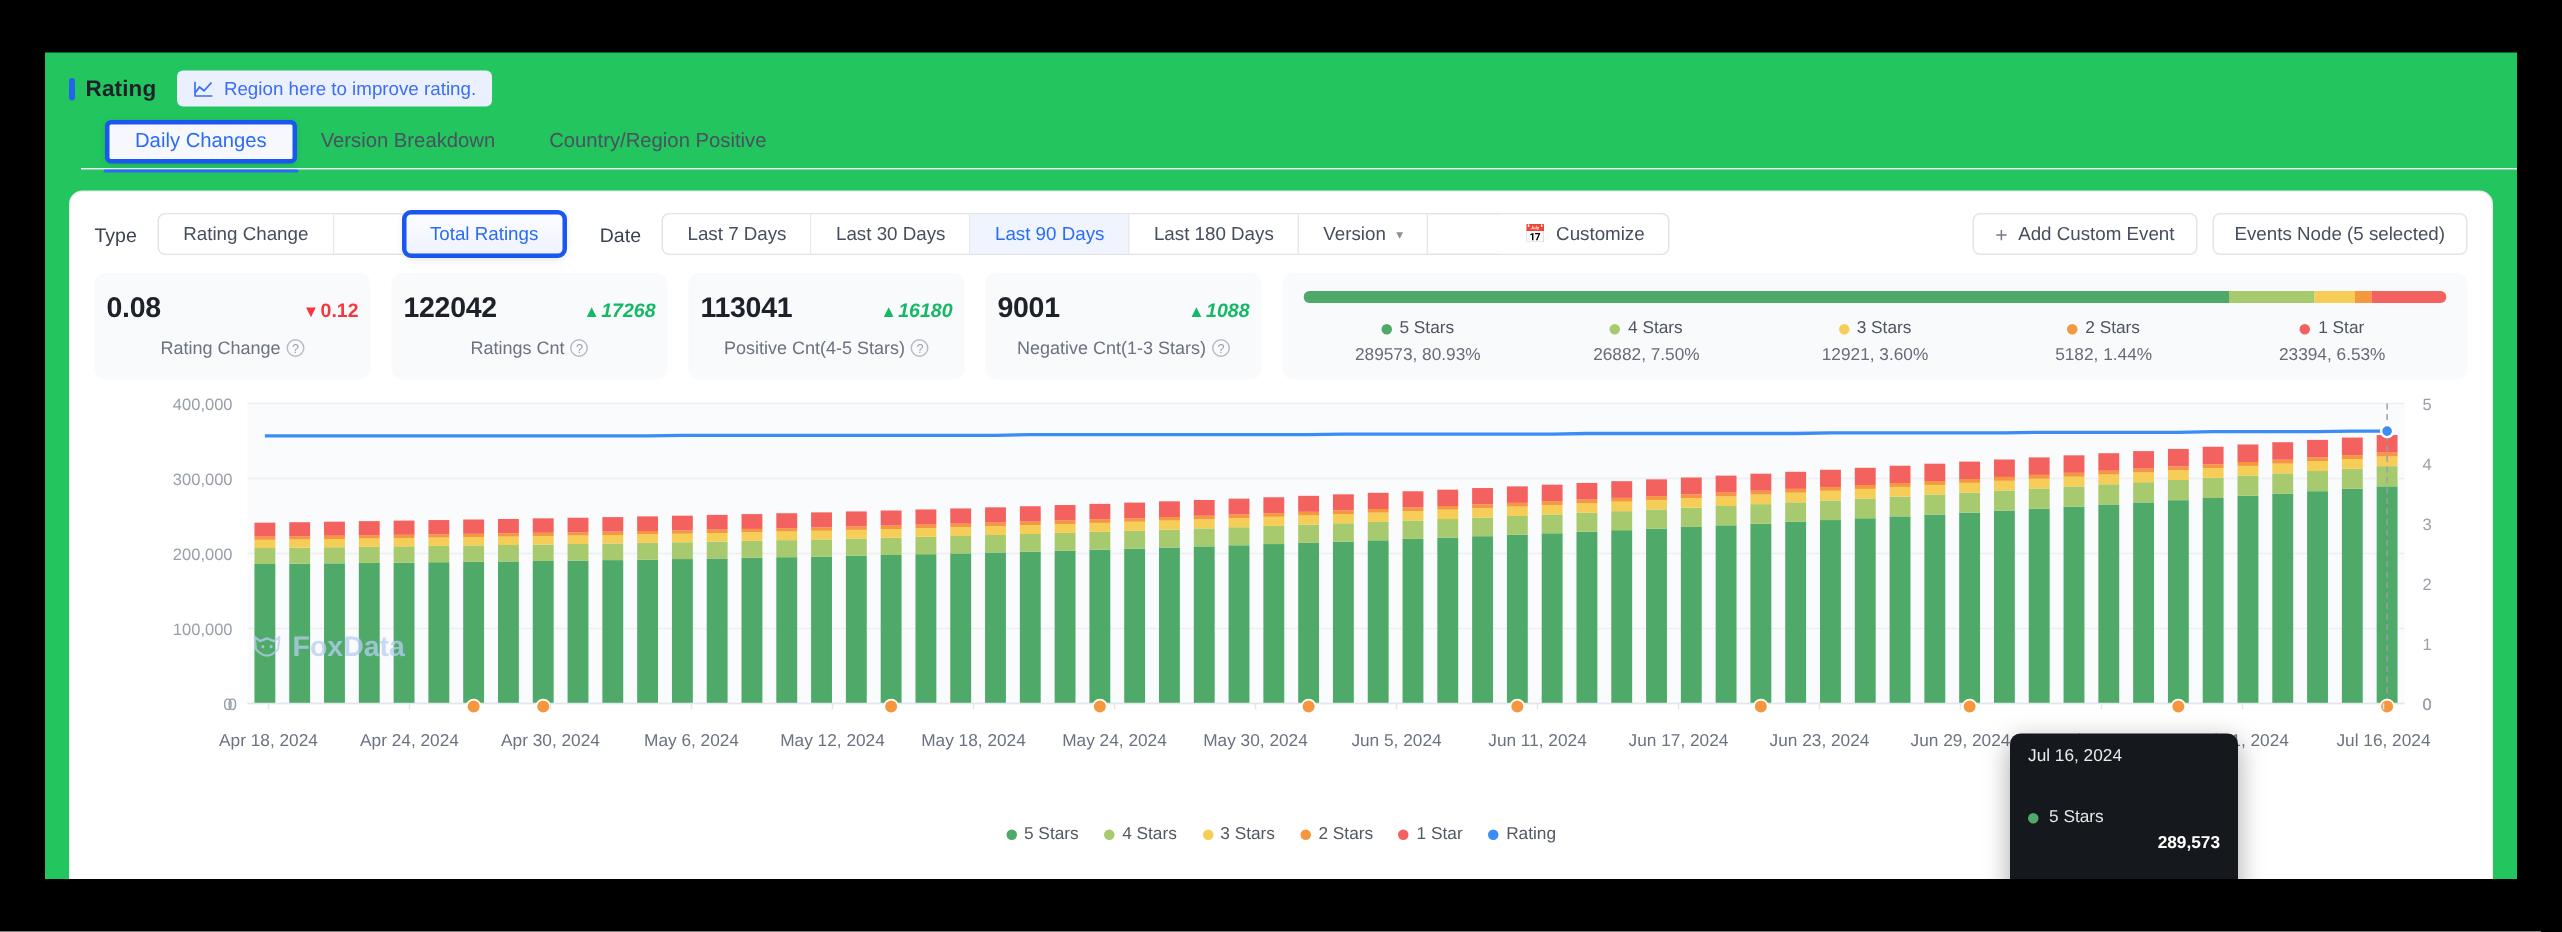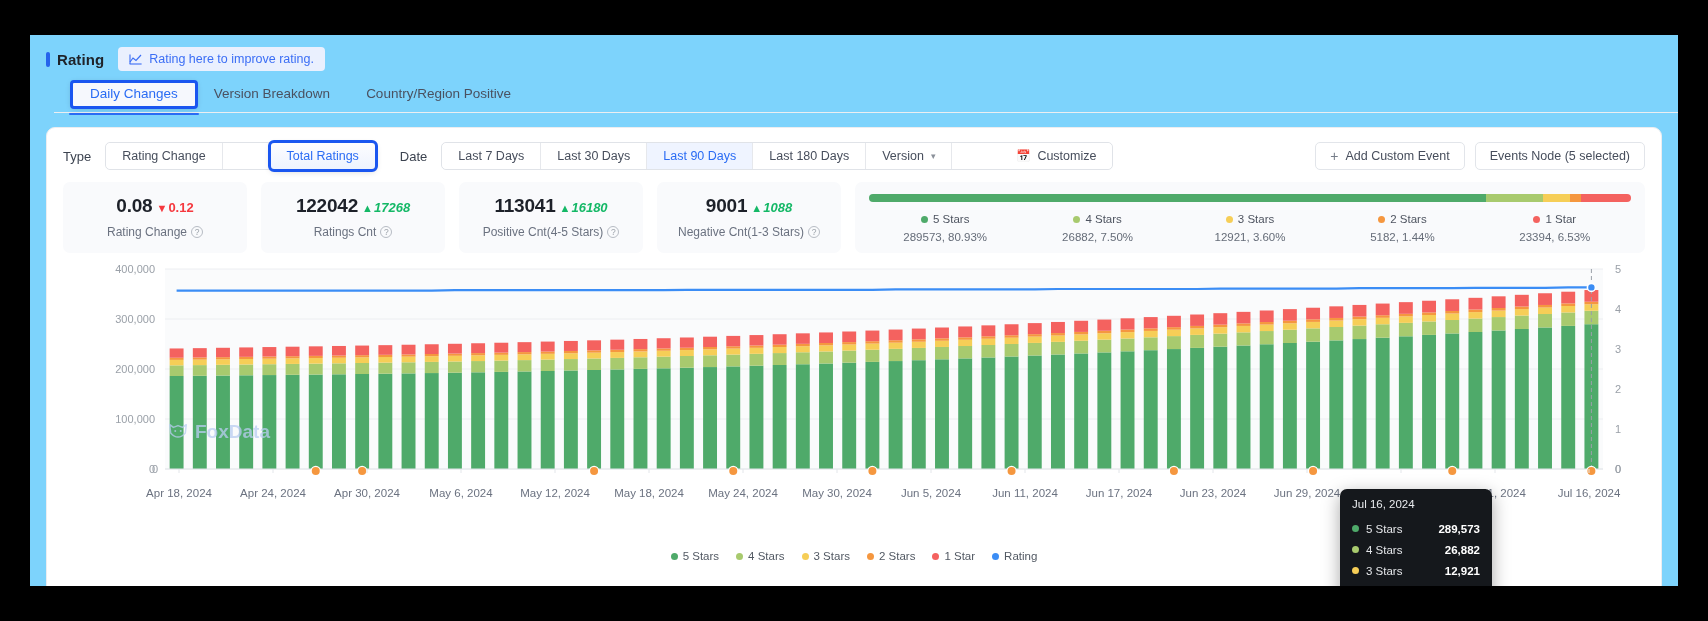--- a/index.html
+++ b/index.html
@@ -7,21 +7,21 @@
   body {
     width:1708px; height:621px;
     background:#000;
     font-family:"Liberation Sans", sans-serif;
     overflow:hidden;
   }
   .screen {
     position:absolute;
     left:30px; top:35px;
     width:1648px; height:551px;
-    background:#7dd3fc;
+    background:#22c55e;
     overflow:hidden;
   }
   
   .header {
     display:flex; align-items:center;
     padding:12px 0 0 16px;
     gap:14px;
   }
   .title-wrap { display:flex; align-items:center; gap:7px; }
   .title-bar { width:4px; height:15px; background:#2563eb; border-radius:2px; }
@@ -125,21 +125,21 @@
     padding:12px 16px 0 16px;
     align-items:stretch;
   }
   .kpi {
     flex:0 0 184px;
     background:#f9fafc; border-radius:7px;
     padding:13px 8px 11px 8px;
     text-align:center;
   }
   .kpi-main {
-    display:flex; align-items:baseline; justify-content:center; gap:1px;
+    display:flex; align-items:baseline; justify-content:space-between; gap:1px;
     white-space:nowrap;
   }
   .kpi-val { font-size:19px; font-weight:700; color:#1d2129; letter-spacing:-.2px; }
   .kpi-delta { font-size:13px; font-weight:700; margin-left:3px; }
   .kpi-delta.up { color:#14b866;font-style:italic; }
   .kpi-delta.down { color:#f5383e; }
   .arrow { font-size:11px; margin-right:1px; }
   .kpi-label {
     margin-top:8px; font-size:12px; color:#6b7280;
     display:flex; align-items:center; justify-content:center; gap:4px;
@@ -194,21 +194,21 @@
     box-shadow:0 5px 18px rgba(0,0,0,.35);
     z-index:9;
   }
   .tt-title { padding:0 12px 8px 12px; font-size:11.5px; color:#e9ebee; }
   .tt-rows { padding:0 12px; }
   .tt-row {
     display:flex; align-items:center; justify-content:space-between;
     padding:4.5px 0;
   }
   .tt-left { display:flex; align-items:center; gap:7px; color:#e4e6e9; }
-  .tt-val { font-weight:700; color:#ffffff; font-size:11.5px; }
+  .tt-val { font-weight:700; color:#ffffff; font-size:11.5px;margin-top:33px; }
 
   
   .bottom-legend {
     display:flex; justify-content:center; gap:17px;
     margin-top:4px;
   }
   .bl-item { display:flex; align-items:center; gap:5px; font-size:11.5px; color:#525963; }
 </style>
 </head>
 <body>
@@ -221,21 +221,21 @@
       <div class="page-title">Rating</div>
     </div>
     <div class="improve-pill">
       <span class="mini-chart-icon">
         <svg viewBox="0 0 13 11" width="13" height="11">
           <polyline points="1,8 4,4 7,6.5 12,1" fill="none" stroke="#3b6ef5" stroke-width="1.2"></polyline>
           <line x1="1" y1="0.5" x2="1" y2="10" stroke="#3b6ef5" stroke-width="1.1"></line>
           <line x1="0.6" y1="10" x2="12.6" y2="10" stroke="#3b6ef5" stroke-width="1.1"></line>
         </svg>
       </span>
-      <span>Rating here to improve rating.</span>
+      <span>Region here to improve rating.</span>
     </div>
   </div>
 
   <div class="tabs">
     <div class="tab active focusring">
       <span>Daily Changes</span>
       <span class="tab-underline"></span>
     </div>
     <div class="tab">
       <span>Version Breakdown</span>

